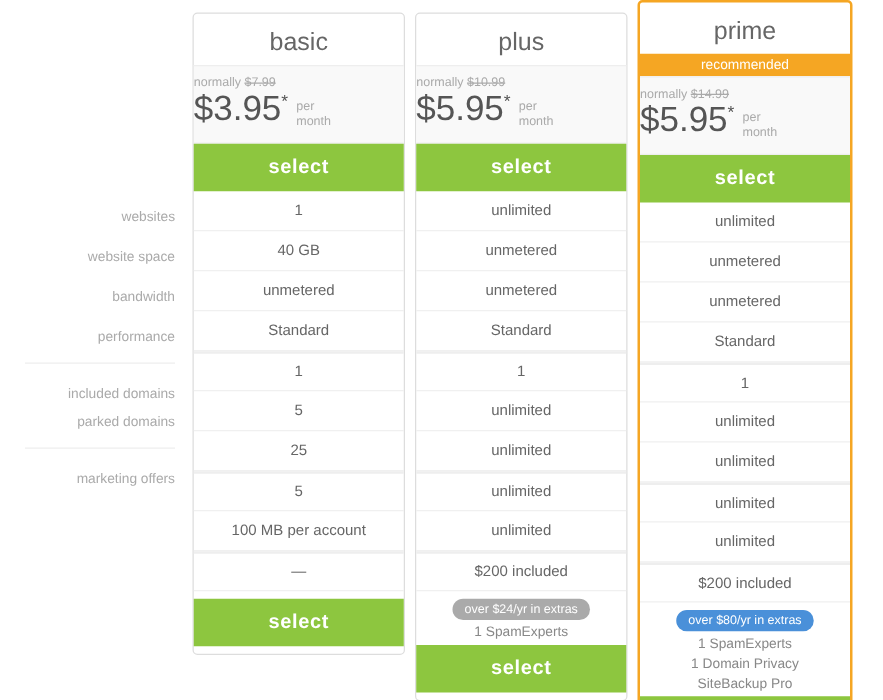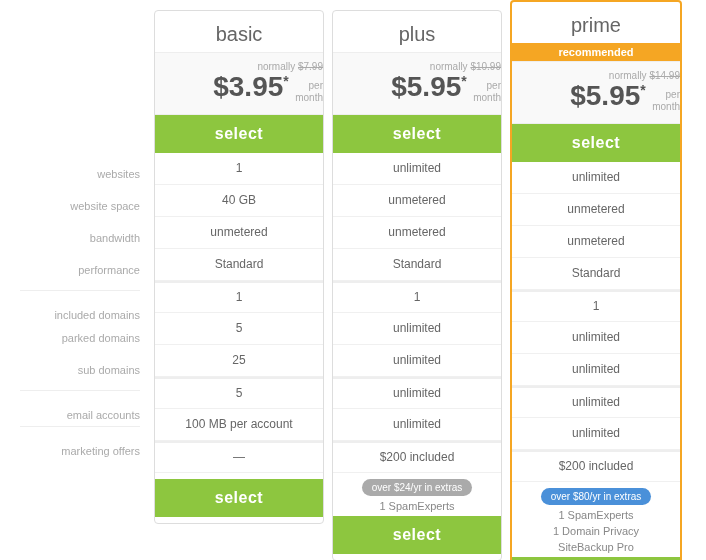--- a/index.html
+++ b/index.html
@@ -62,46 +62,45 @@
       font-weight: 300;
       color: #666;
       padding: 12px 0 6px;
       text-align: center;
       width: 100%;
     }
     .recommended-badge {
       background: #f5a623;
       color: #fff;
       font-size: 11px;
-      font-weight: bold;
+      font-weight: normal;
       text-align: center;
       padding: 3px 0;
       width: 100%;
     }
     .price-box {
       background: #f9f9f9;
       width: 100%;
       padding: 8px 0 10px;
-      text-align: right;
+      text-align: left;
       border-top: 1px solid #eee;
       border-bottom: 1px solid #eee;
     }
     .normally {
       font-size: 10px;
       color: #aaa;
     }
     .normally s {
       color: #aaa;
     }
     .price-main {
       font-size: 28px;
       color: #555;
-      font-weight: bold;
+      font-weight: normal;
       line-height: 1.1;
-      margin-left: 37px;
     }
     .price-main .asterisk {
       font-size: 14px;
       vertical-align: super;
     }
     .per-month {
       font-size: 10px;
       color: #aaa;
       display: inline-block;
       vertical-align: middle;
@@ -168,22 +167,20 @@
   <div class="features-col">
 
     <div style="height: 18px;"></div>
 
     <div class="feature-row">websites</div>
     <div class="feature-row">website space</div>
     <div class="feature-row">bandwidth</div>
     <div class="feature-row">performance</div>
     <div class="feature-row separator">included domains</div>
     <div class="feature-row">parked domains</div>
-    <div class="feature-row">sub domains</div>
-    <div class="feature-row separator">email accounts</div>
     <div class="feature-row separator">marketing offers</div>
   </div>
 
   <div class="plan-col">
     <div class="plan-name">basic</div>
     <div class="price-box">
       <div class="normally">normally <s>$7.99</s></div>
       <div>
         <span class="price-main">$3.95<span class="asterisk">*</span></span>
         <span class="per-month">per<br>month</span>

